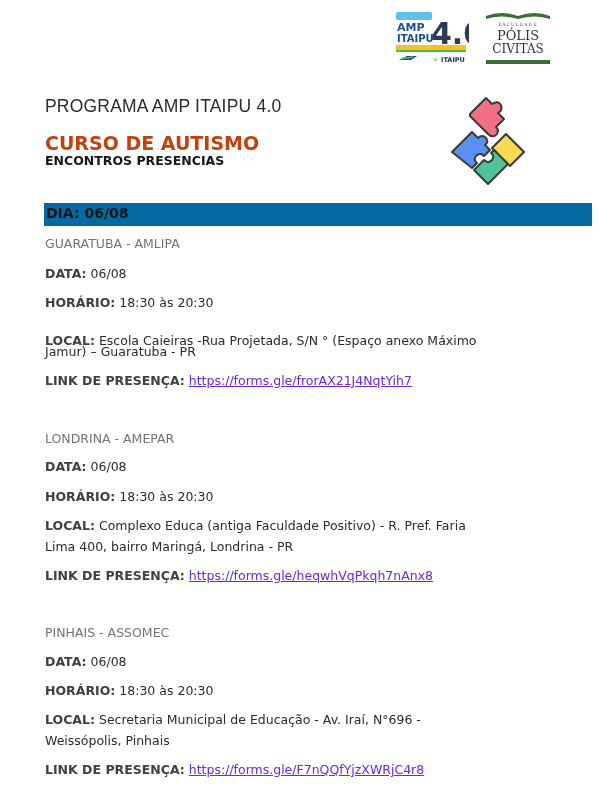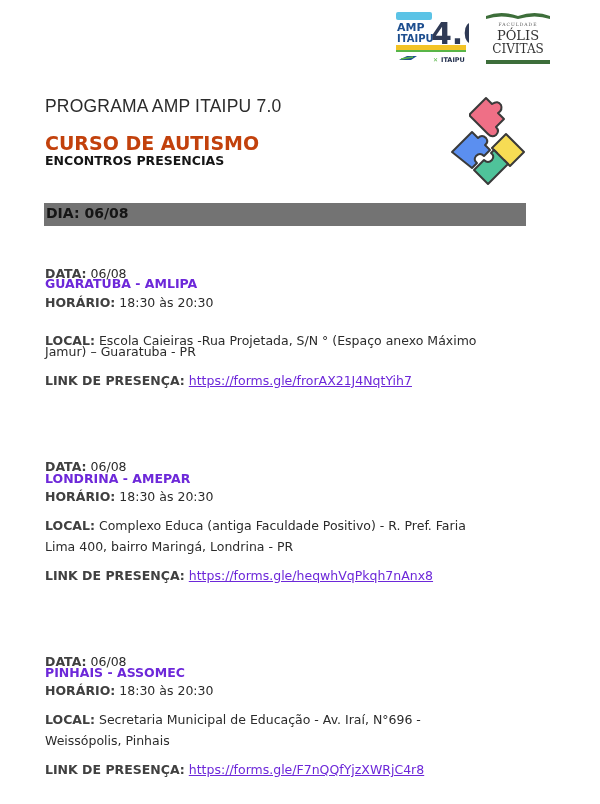--- a/index.html
+++ b/index.html
@@ -24,34 +24,34 @@
       left: 45px; top: 132px; font-size: 19px; font-weight: bold; color: #c2410c;
       white-space: nowrap;
     }
     .subtitle2 {
       left: 45px; top: 153px; font-size: 12.5px; font-weight: bold; color: #151515;
       white-space: nowrap;
     }
     .puzzle { left: 448px; top: 94px; width: 78px; height: 92px; }
 
     .day-bar {
-      left: 44px; top: 203px; width: 482px; height: 23px;
-      background: #737373;
+      left: 44px; top: 203px; width: 548px; height: 23px;
+      background: #0369a1;
     }
     .day-bar span {
       position: absolute; left: 2px; top: 2px;
       font-size: 14px; font-weight: bold; color: #151515; white-space: nowrap;
     }
 
     .line {
       position: absolute; left: 45px; font-size: 12.5px; color: #2b2b2b;
       white-space: nowrap; line-height: 21px;
     }
     .line b { color: #404040; font-weight: bold; }
-    .heading { font-weight: bold; color: #6d28d9; font-size: 12.5px; margin-top: 40px; }
+    .heading { font-weight: normal; color: #737373; font-size: 12.5px; }
     .link { color: #6d28d9; text-decoration: underline; }
   </style>
 </head>
 <body>
 
 <div class="abs logo-amp">
   <svg width="74" height="54" viewBox="0 0 74 54">
     <rect x="1" y="2" width="36" height="8" rx="2" fill="#5bc3e6"></rect>
     <text x="2" y="21" font-family="DejaVu Sans, sans-serif" font-weight="bold" font-size="11" fill="#1d4e8f">AMP</text>
     <text x="2" y="32" font-family="DejaVu Sans, sans-serif" font-weight="bold" font-size="10" fill="#1d4e8f">ITAIPU</text>
@@ -68,21 +68,21 @@
 <div class="abs logo-polis">
   <svg width="70" height="56" viewBox="0 0 70 56">
     <path d="M3 6 Q18 0 35 6 Q52 0 67 6 L67 9 Q52 4 35 9 Q18 4 3 9 Z" fill="#3d6e3a"></path>
     <text x="35" y="16" text-anchor="middle" font-family="DejaVu Serif, serif" font-size="4.5" fill="#555" letter-spacing="1">FACULDADE</text>
     <text x="35" y="30" text-anchor="middle" font-family="DejaVu Serif, serif" font-size="13" fill="#333">PÓLIS</text>
     <text x="35" y="43" text-anchor="middle" font-family="DejaVu Serif, serif" font-size="12" fill="#333">CIVITAS</text>
     <rect x="3" y="50" width="64" height="4" fill="#3d6e3a"></rect>
   </svg>
 </div>
 
-<div class="abs title">PROGRAMA AMP ITAIPU 7.0</div>
+<div class="abs title">PROGRAMA AMP ITAIPU 4.0</div>
 <div class="abs subtitle1">CURSO DE AUTISMO</div>
 <div class="abs subtitle2">ENCONTROS PRESENCIAS</div>
 
 <div class="abs puzzle">
   <svg width="78" height="92" viewBox="0 0 78 92">
 
     <path d="M22 20 L38 4 L44 10 Q50 6 53 11 Q55 16 50 19 L56 25 L48 33 Q52 37 48 41 Q44 44 40 40 L22 22 Z" fill="#ef6f86" stroke="#3a3a3a" stroke-width="2" stroke-linejoin="round"></path>
 
     <path d="M4 58 L24 38 L30 44 Q34 40 38 44 Q41 48 37 51 L42 56 L36 62 Q32 58 28 62 Q25 66 29 69 L24 74 Z" fill="#5b8ff0" stroke="#3a3a3a" stroke-width="2" stroke-linejoin="round"></path>
 

